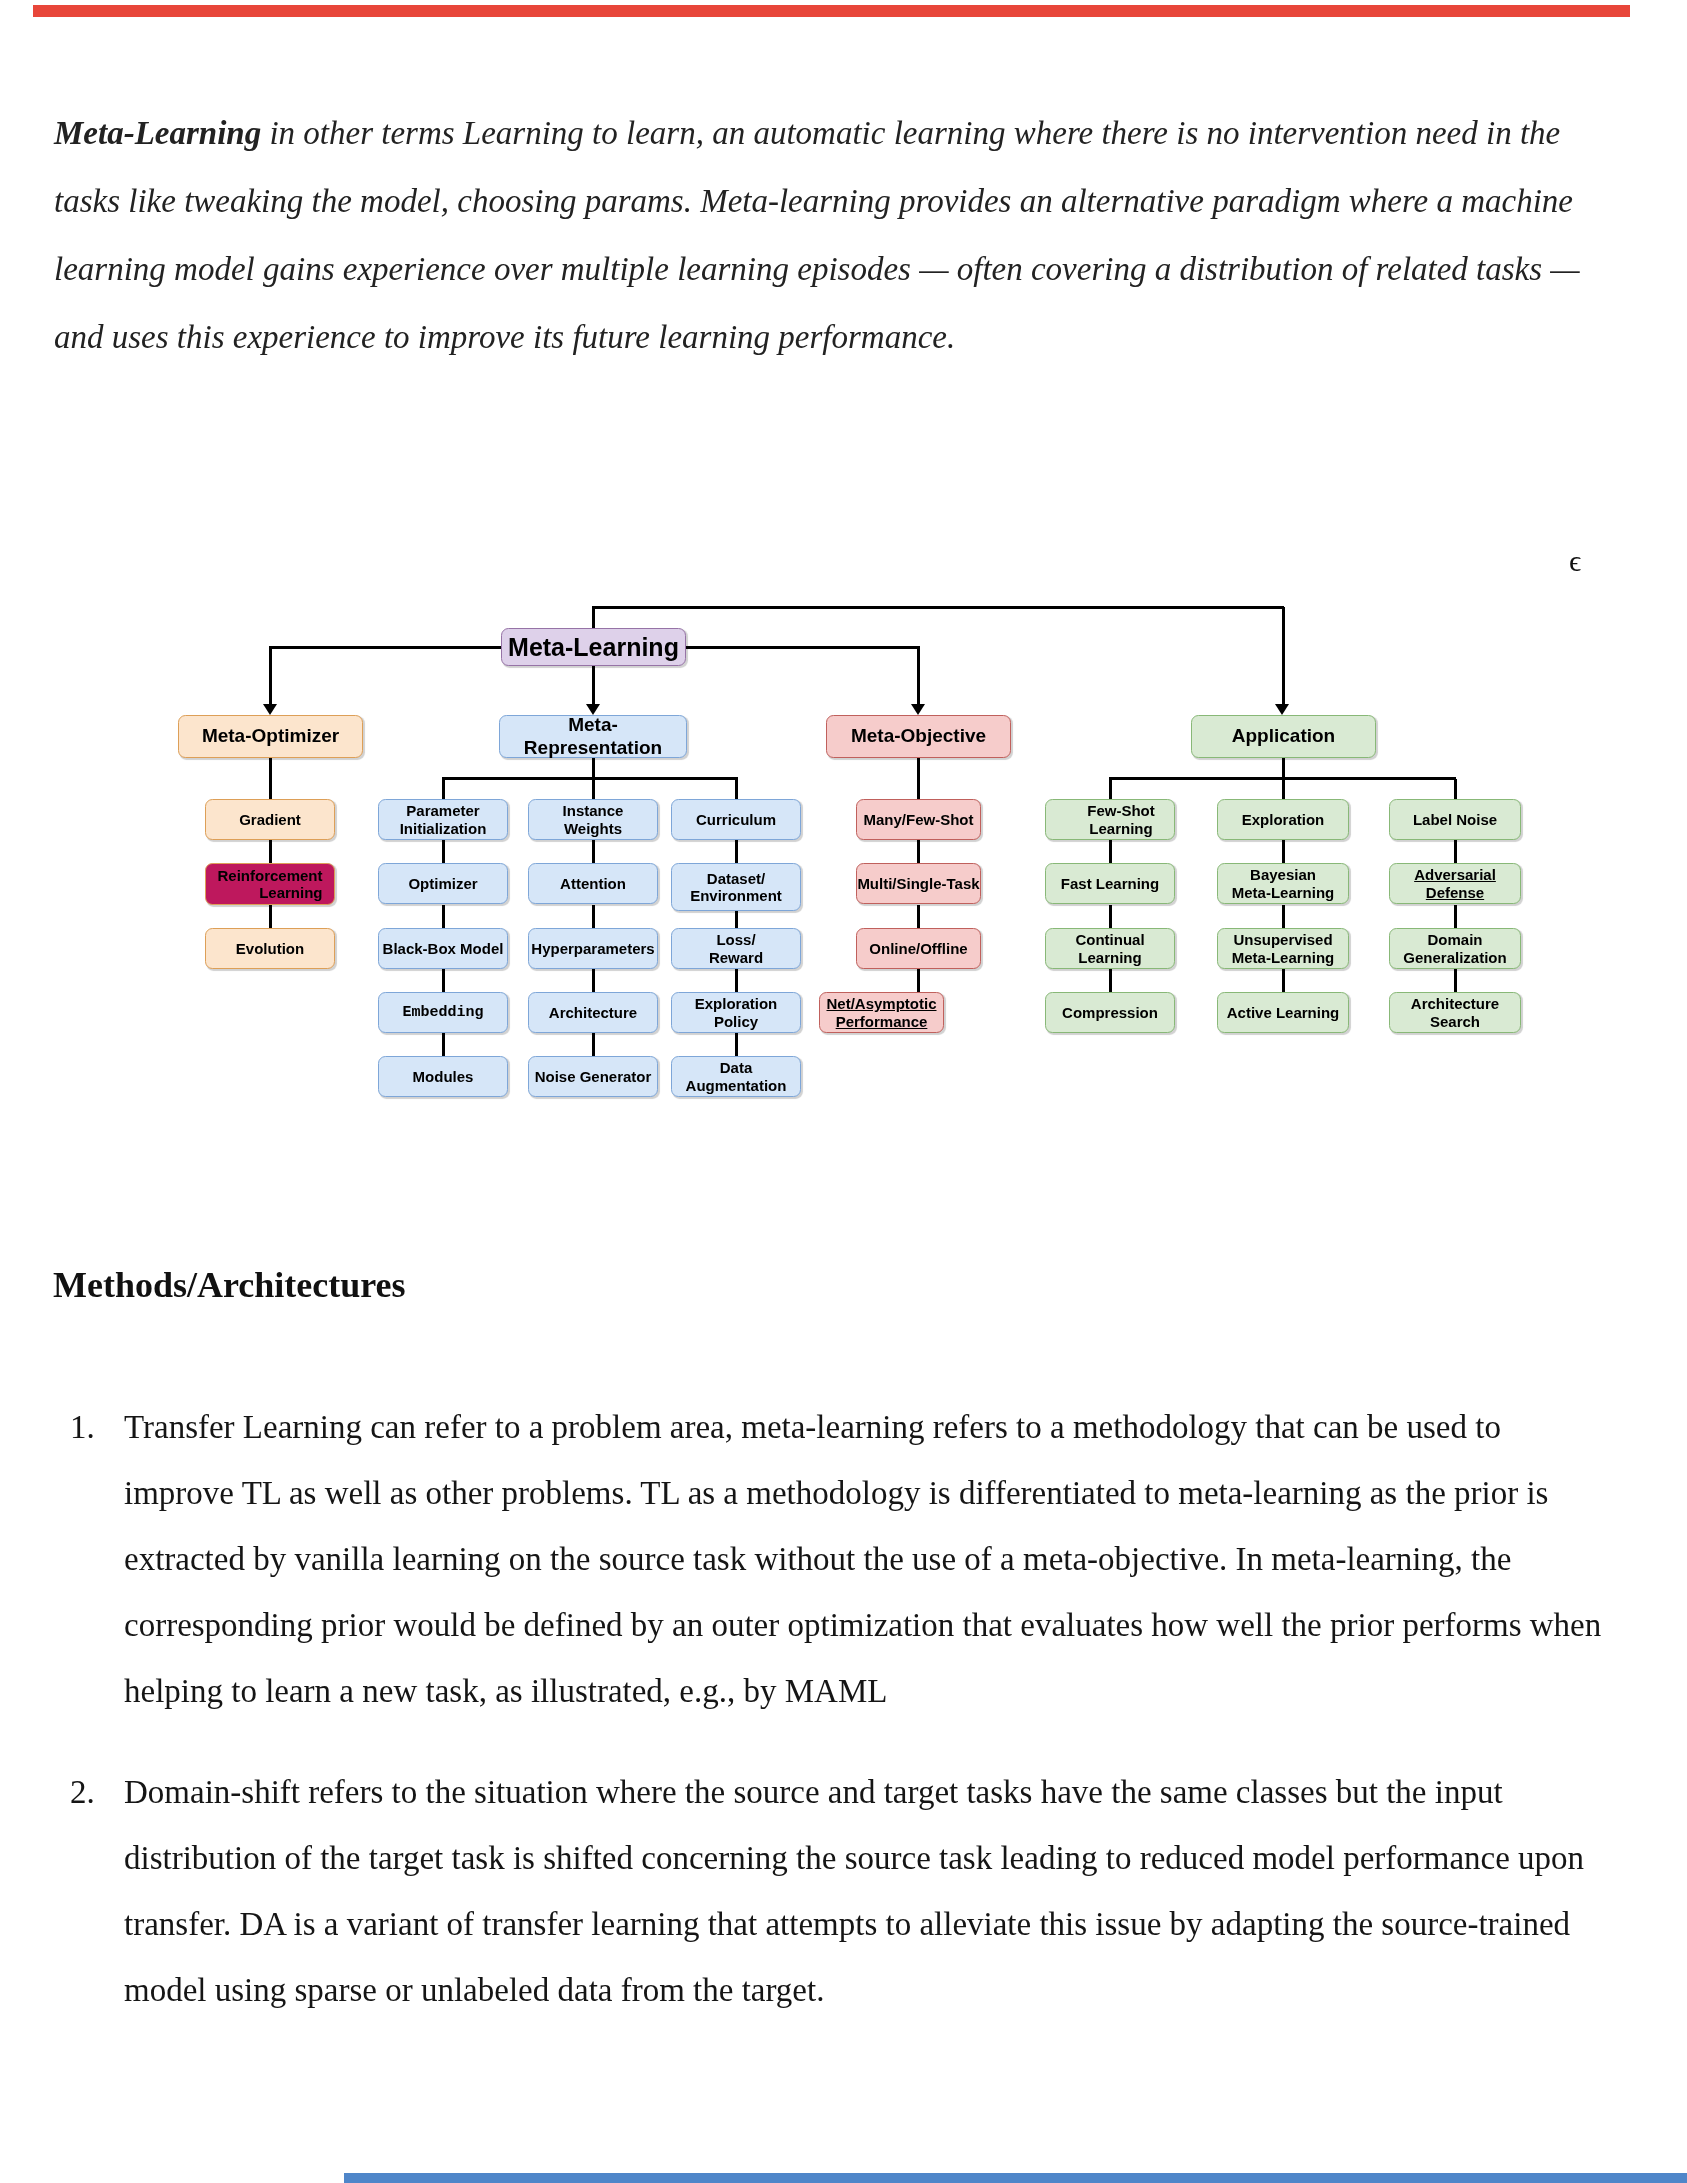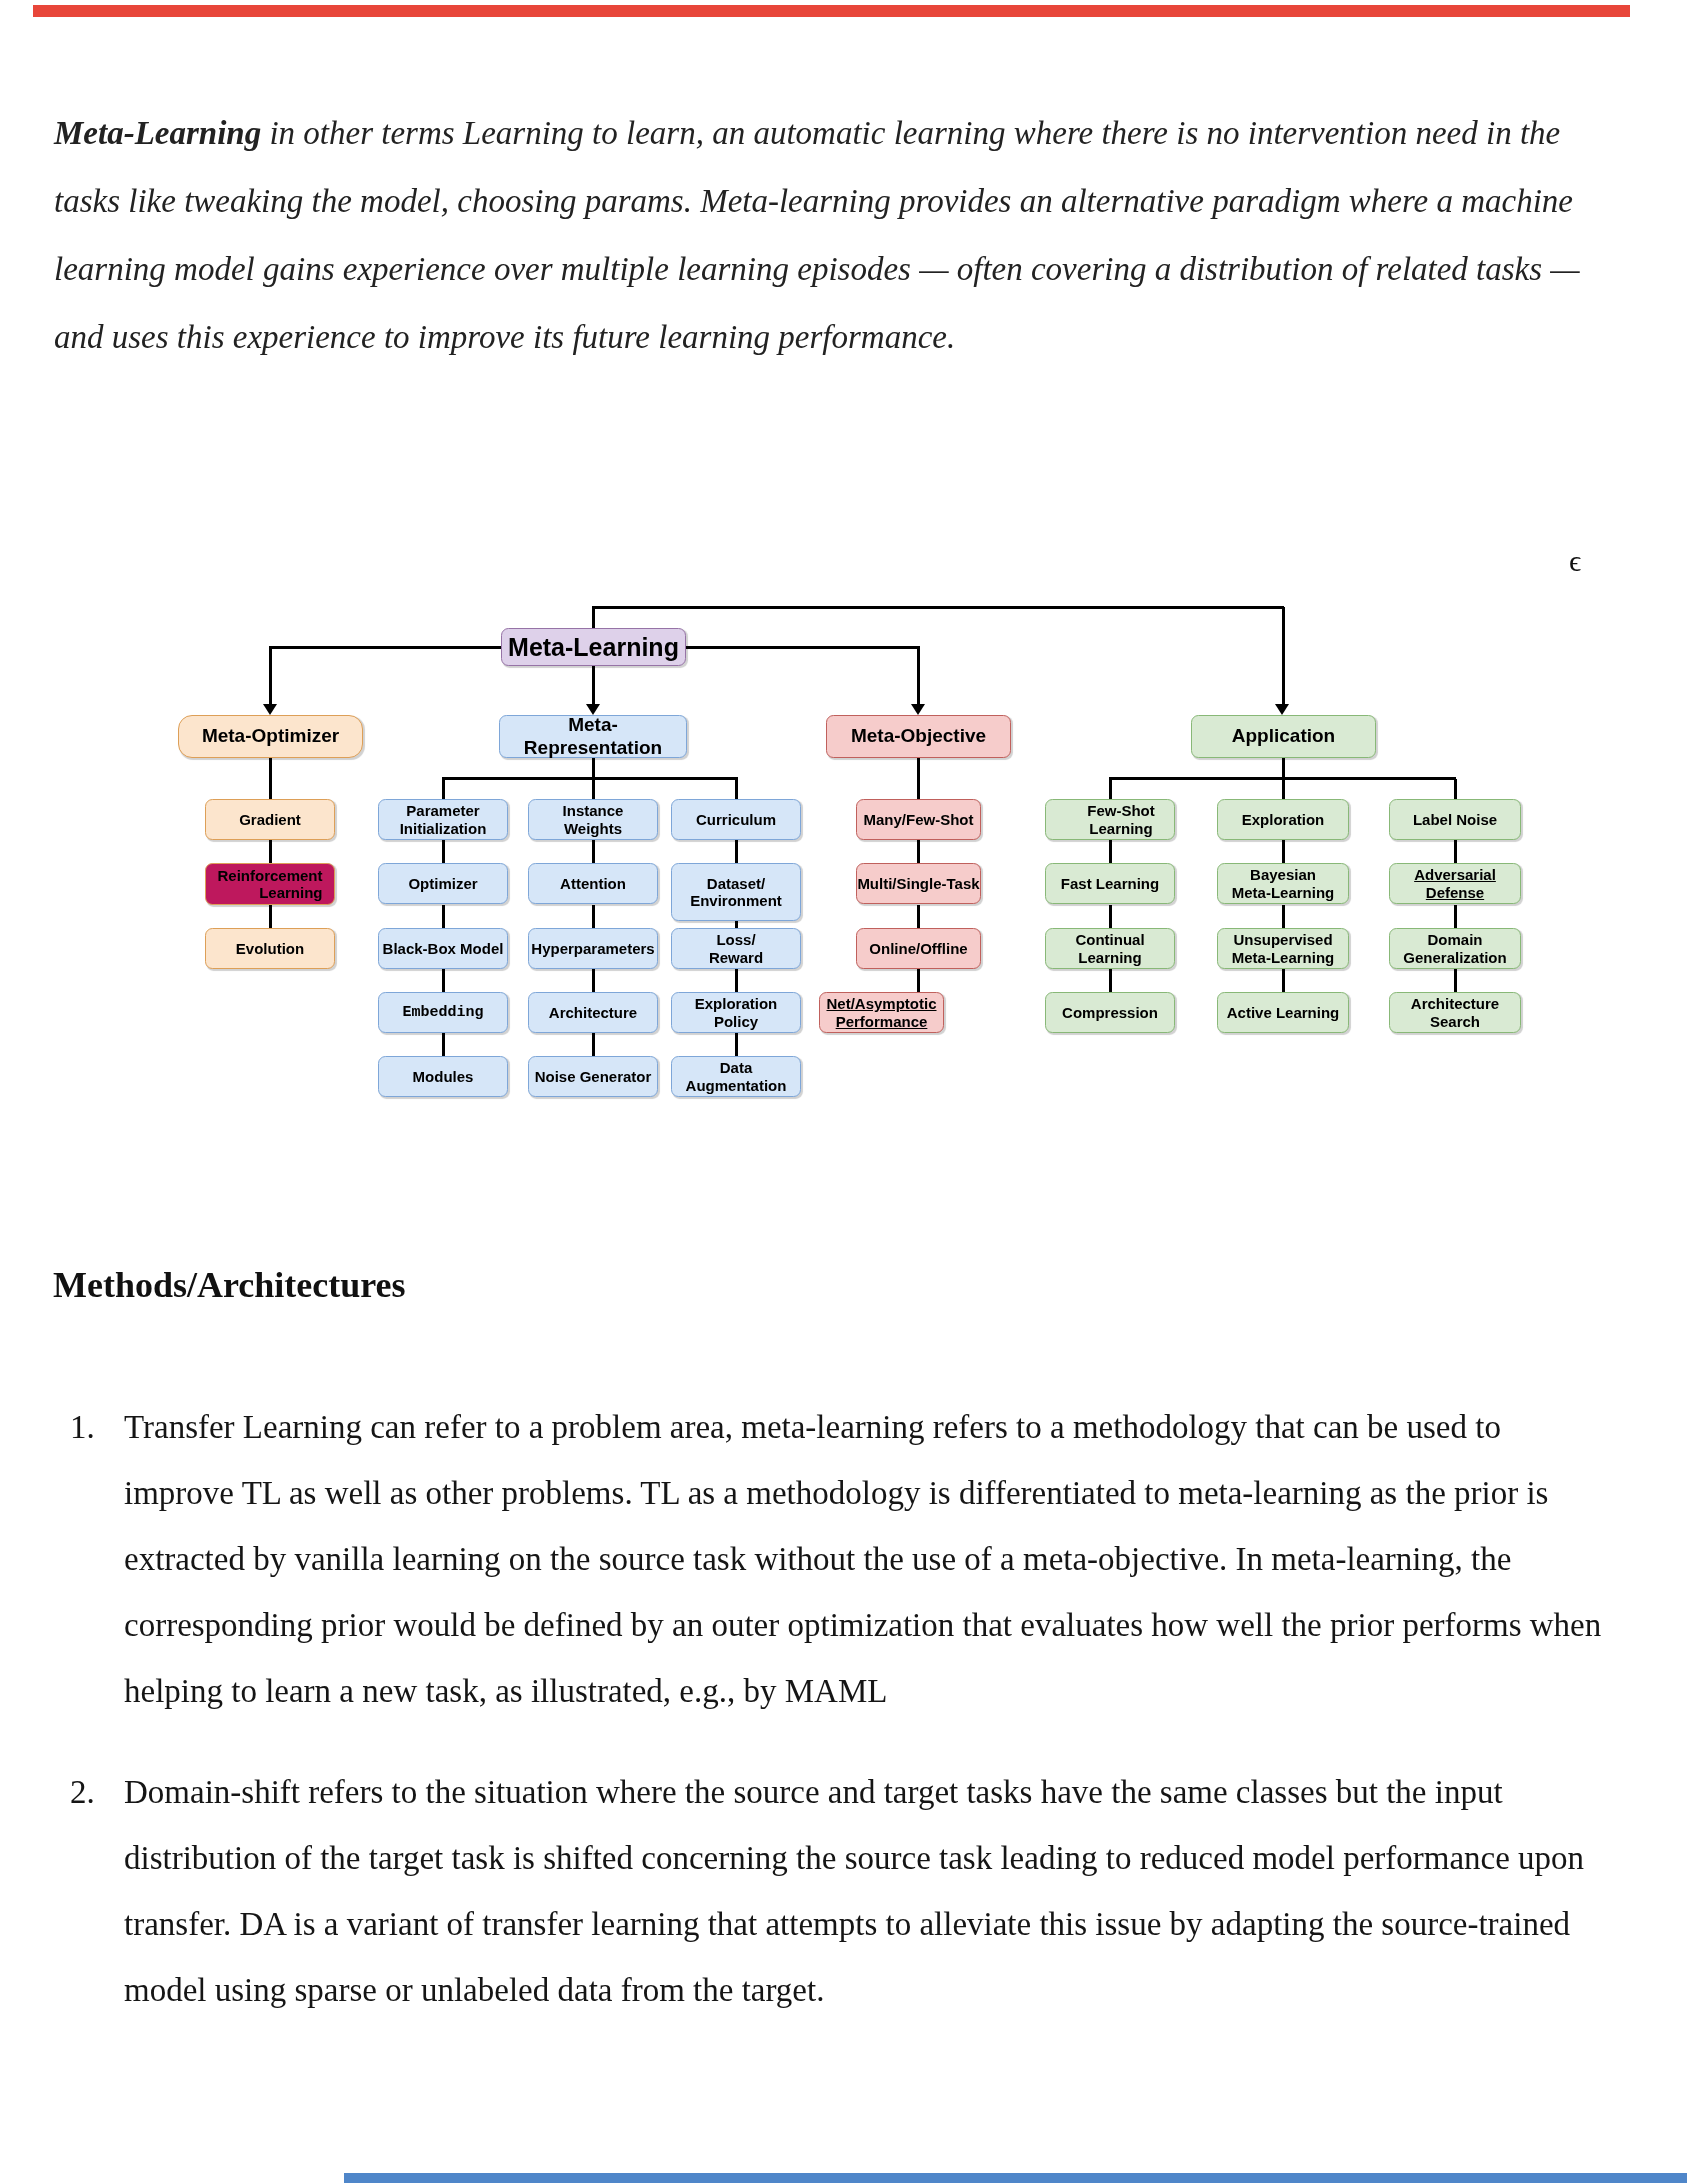--- a/index.html
+++ b/index.html
@@ -90,21 +90,21 @@
       <div class="seg" style="left: 1454px; top: 840px; width: 2.5px; height: 23px; background: rgb(0, 0, 0);"></div>
       <div class="seg" style="left: 1454px; top: 905px; width: 2.5px; height: 23px; background: rgb(0, 0, 0);"></div>
       <div class="seg" style="left: 1454px; top: 969px; width: 2.5px; height: 23px; background: rgb(0, 0, 0);"></div>
       <div class="arrow" style="left: 263px; top: 704px; border-top-color: rgb(0, 0, 0);"></div>
       <div class="arrow" style="left: 586px; top: 704px; border-top-color: rgb(0, 0, 0);"></div>
       <div class="arrow" style="left: 911px; top: 704px; border-top-color: rgb(0, 0, 0);"></div>
       <div class="arrow" style="left: 1275px; top: 704px; border-top-color: rgb(0, 0, 0);"></div>
       <div class="node" style="left: 501px; top: 628px; width: 185px; height: 38px; background: rgb(222, 209, 234); border-color: rgb(150, 115, 166); font-size: 25px;">
         <span>Meta-Learning</span>
       </div>
-      <div class="node" style="left: 178px; top: 715px; width: 185px; height: 43px; background: rgb(252, 229, 205); border-color: rgb(221, 159, 87); font-size: 19px; border-radius: 14px;">
+      <div class="node" style="left: 178px; top: 715px; width: 185px; height: 43px; background: rgb(252, 229, 205); border-color: rgb(221, 159, 87); font-size: 19px;">
         <span>Meta-Optimizer</span>
       </div>
       <div class="node" style="left: 499px; top: 715px; width: 188px; height: 43px; background: rgb(214, 230, 248); border-color: rgb(126, 166, 216); font-size: 19px;">
         <span>Meta-Representation</span>
       </div>
       <div class="node" style="left: 826px; top: 715px; width: 185px; height: 43px; background: rgb(246, 204, 203); border-color: rgb(192, 96, 92); font-size: 19px;">
         <span>Meta-Objective</span>
       </div>
       <div class="node" style="left: 1191px; top: 715px; width: 185px; height: 43px; background: rgb(217, 234, 211); border-color: rgb(136, 184, 119); font-size: 19px;">
         <span>Application</span>
@@ -147,21 +147,21 @@
       </div>
       <div class="node" style="left: 528px; top: 992px; width: 130px; height: 41px; background: rgb(214, 230, 248); border-color: rgb(126, 166, 216); font-size: 15px;">
         <span>Architecture</span>
       </div>
       <div class="node" style="left: 528px; top: 1056px; width: 130px; height: 41px; background: rgb(214, 230, 248); border-color: rgb(126, 166, 216); font-size: 15px;">
         <span>Noise Generator</span>
       </div>
       <div class="node" style="left: 671px; top: 799px; width: 130px; height: 41px; background: rgb(214, 230, 248); border-color: rgb(126, 166, 216); font-size: 15px; align-items: center;">
         <span>Curriculum</span>
       </div>
-      <div class="node" style="left: 671px; top: 863px; width: 130px; height: 58px; background: rgb(214, 230, 248); border-color: rgb(126, 166, 216); font-size: 15px;">
+      <div class="node" style="left: 671px; top: 863px; width: 130px; height: 48px; background: rgb(214, 230, 248); border-color: rgb(126, 166, 216); font-size: 15px;">
         <span>Dataset/
 Environment</span>
       </div>
       <div class="node" style="left: 671px; top: 928px; width: 130px; height: 41px; background: rgb(214, 230, 248); border-color: rgb(126, 166, 216); font-size: 15px;">
         <span>Loss/
 Reward</span>
       </div>
       <div class="node" style="left: 671px; top: 992px; width: 130px; height: 41px; background: rgb(214, 230, 248); border-color: rgb(126, 166, 216); font-size: 15px;">
         <span>Exploration
 Policy</span>

